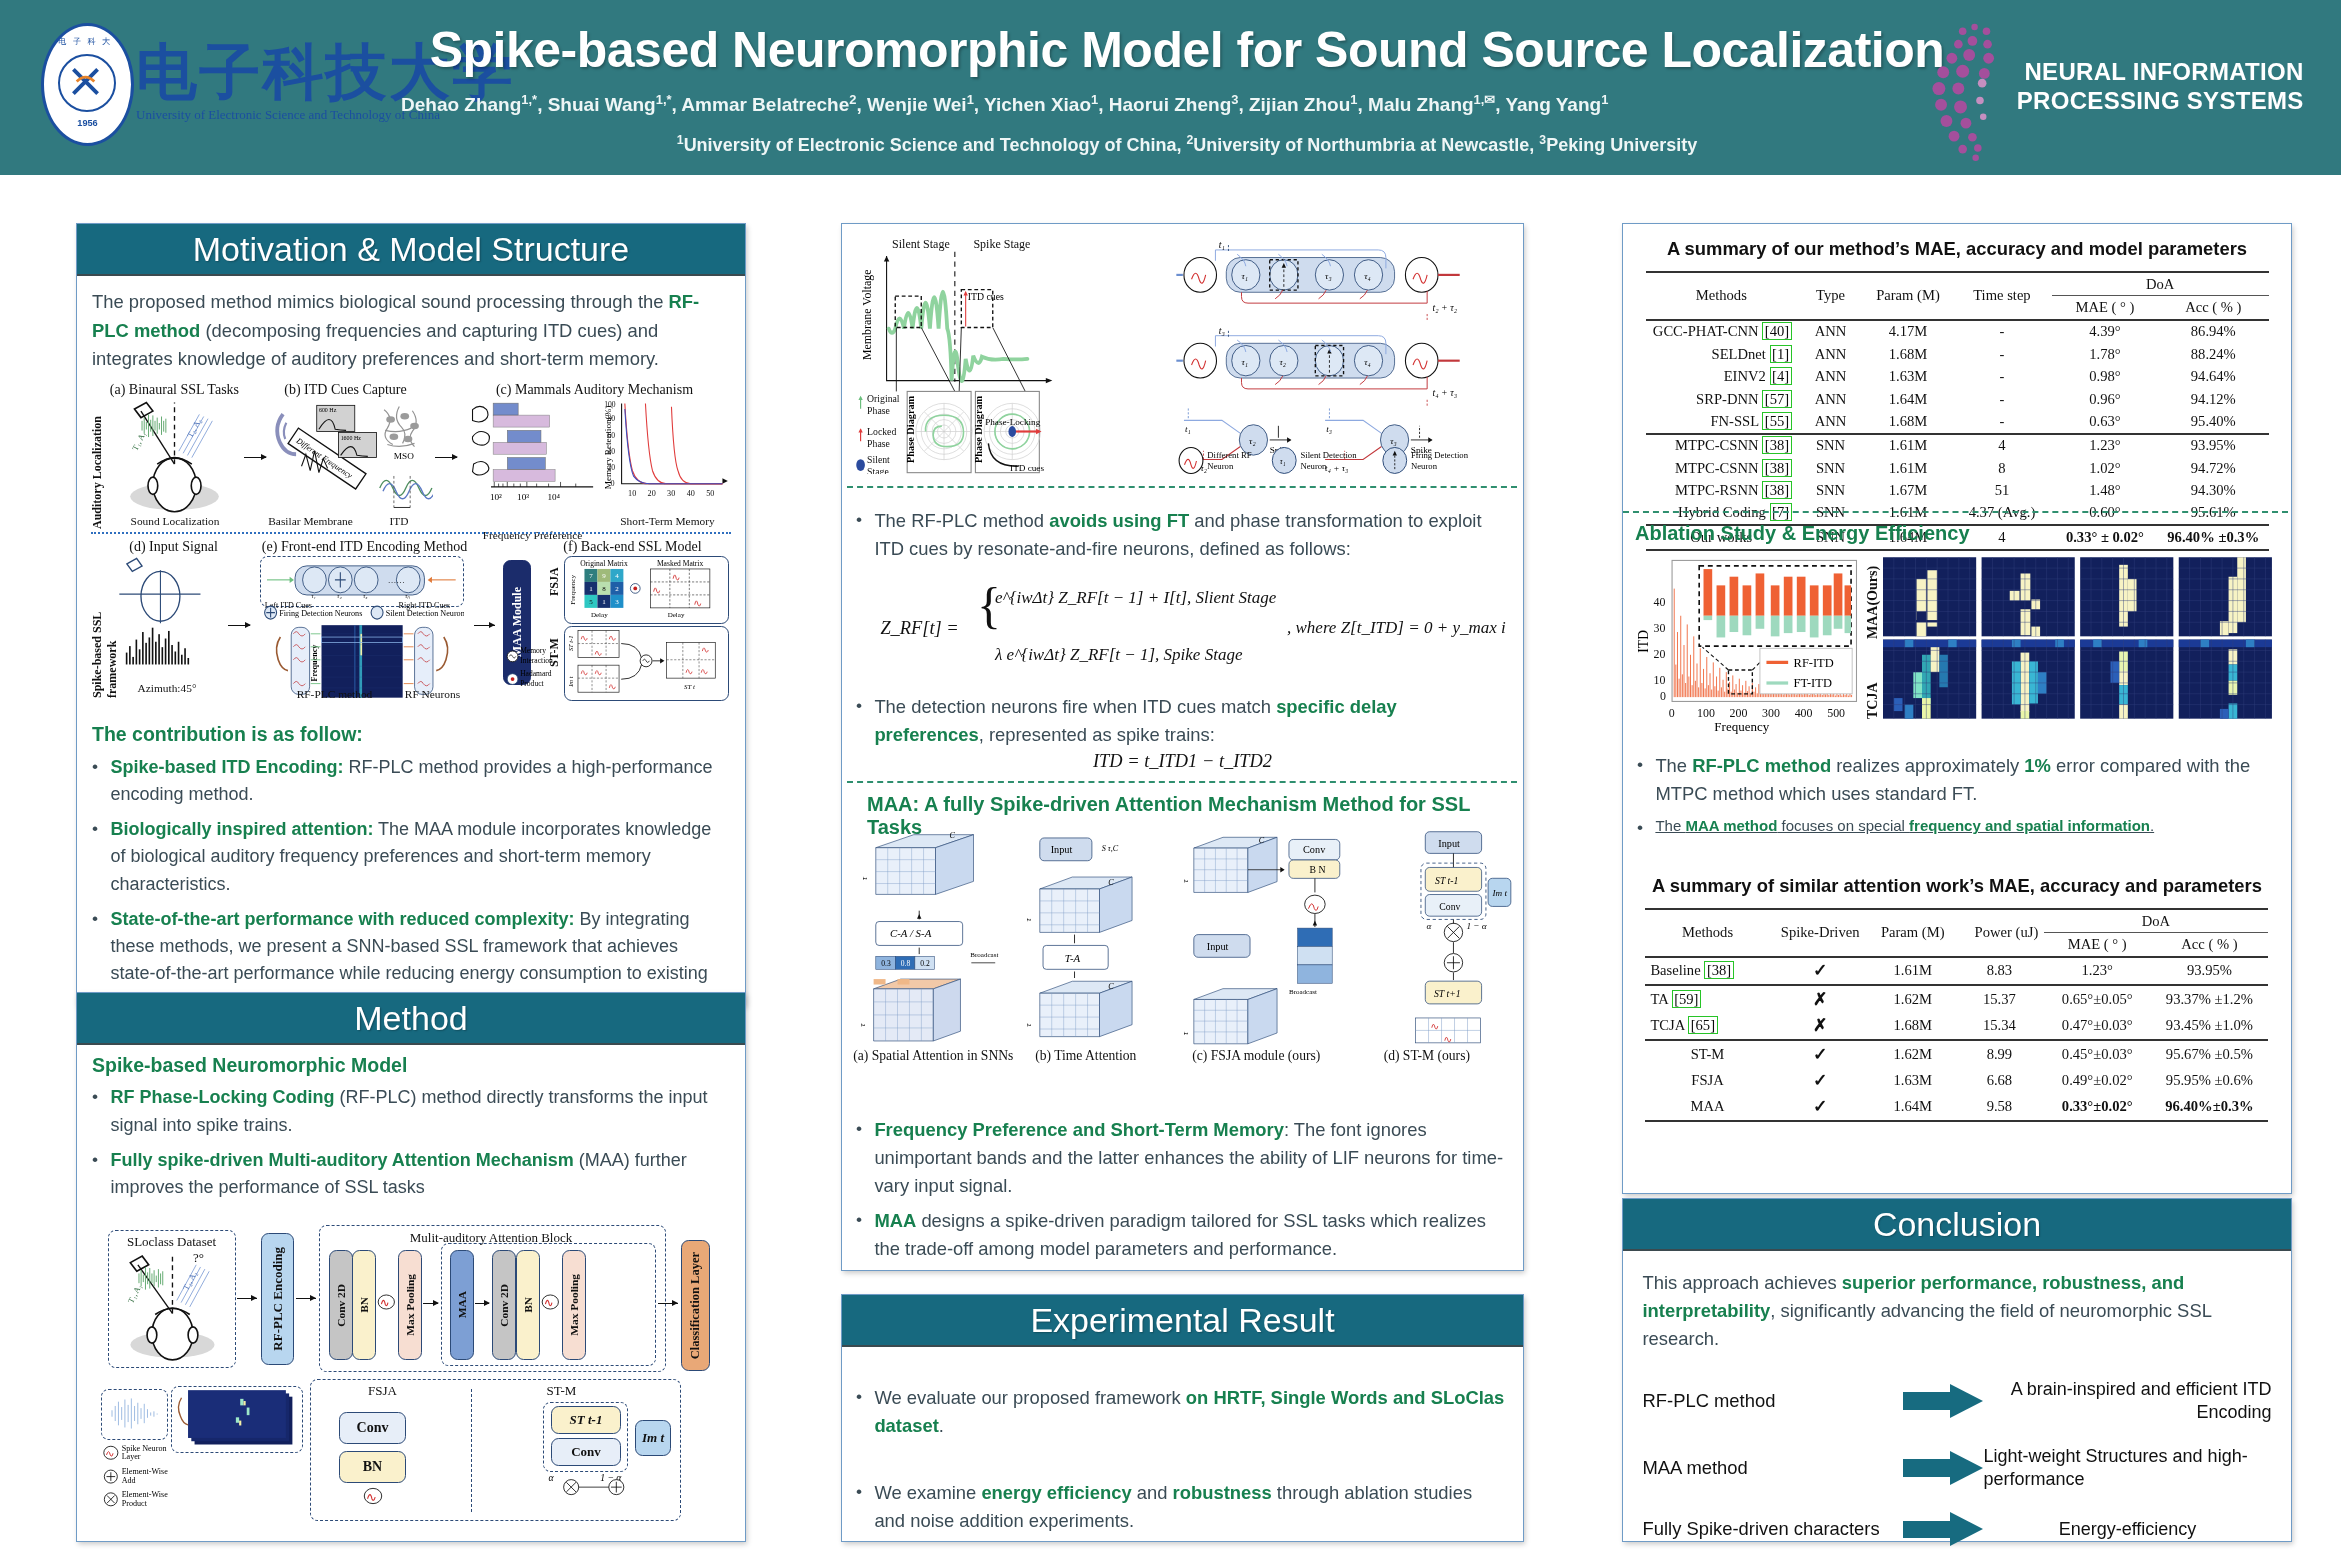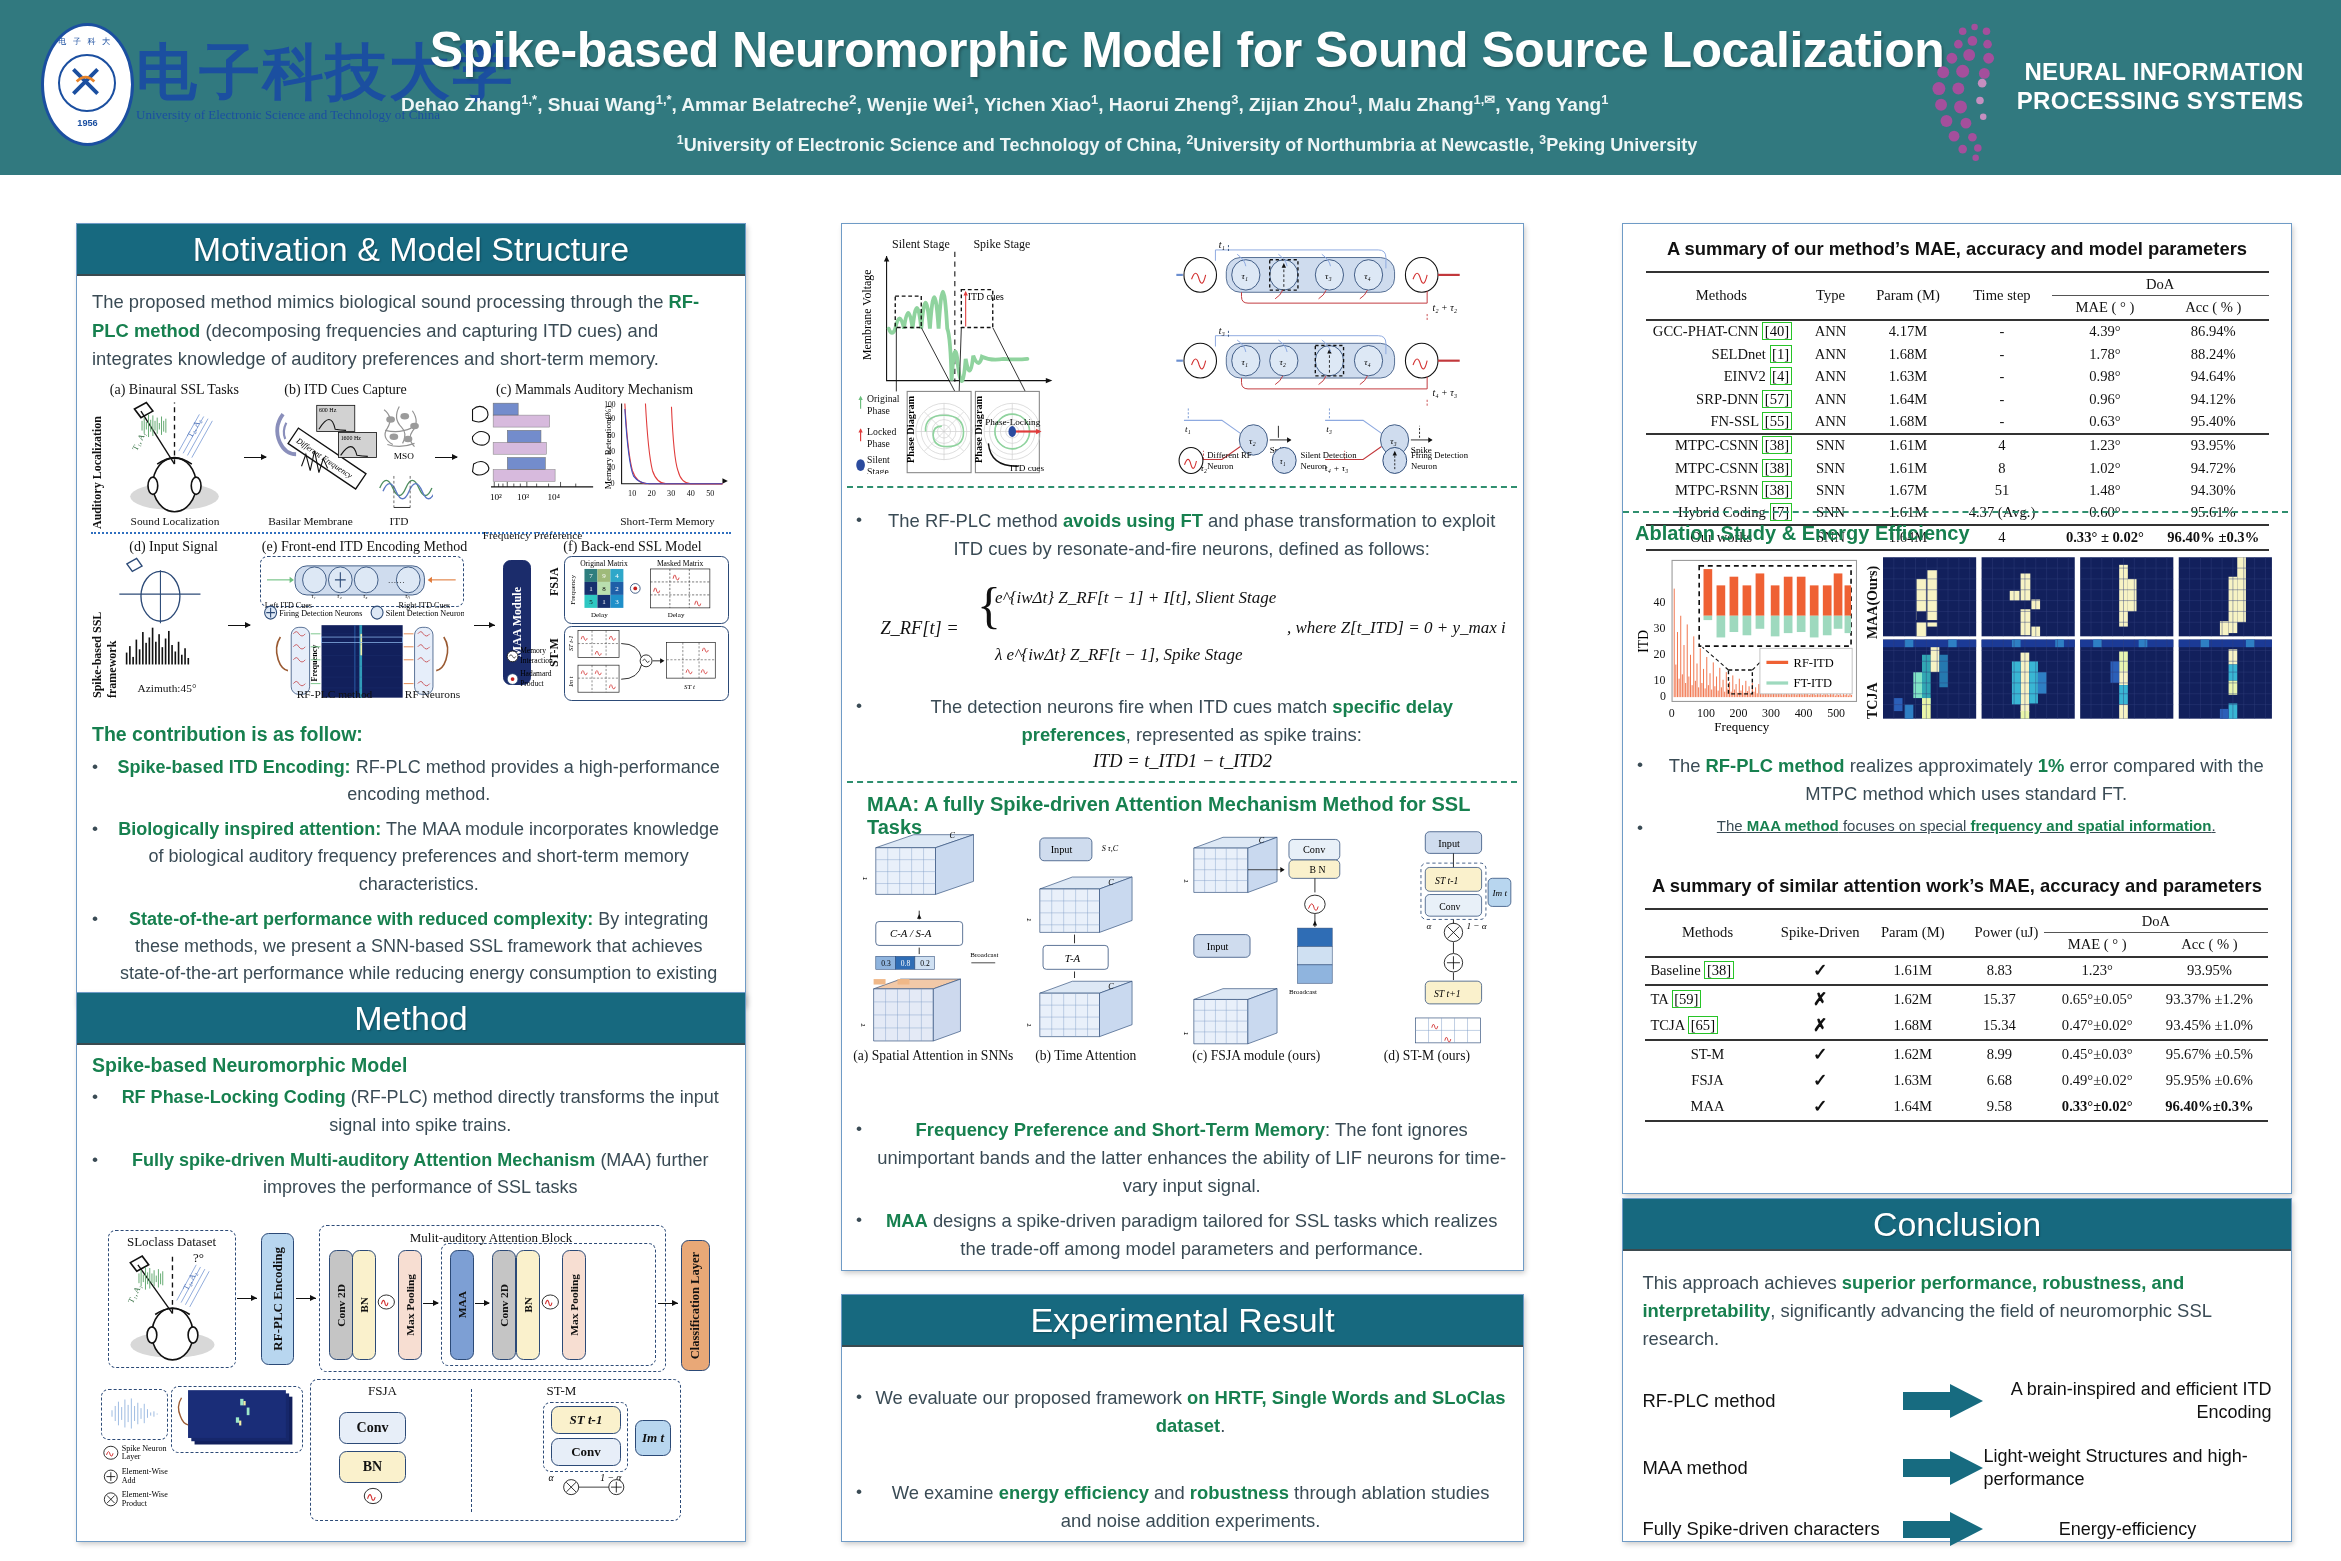--- a/index.html
+++ b/index.html
@@ -85,21 +85,21 @@
     border-bottom:2.7px solid #3b4a4f;
     text-shadow:1.1px 1.1px 1.6px rgba(0,0,0,.25);
   }
   .body-txt{
     font-size:18px;color:#3a4b55;line-height:1.52;
   }
   .green{color:#17804f;font-weight:bold;}
   .greenhead{color:#17804f;font-weight:bold;}
   .bul{display:flex;margin-top:7.6px;}
   .bul .dot{width:18.4px;flex:0 0 18.4px;color:#3a4b55;font-size:17.3px;line-height:1.5;}
-  .bul .txt{flex:1;text-align:center;}
+  .bul .txt{flex:1;}
   
   .fig{position:relative;overflow:hidden;}
   .cap{font-family:"Liberation Serif",serif;font-size:14px;color:#111;text-align:center;}
   .cap-s{font-family:"Liberation Serif",serif;font-size:11.4px;color:#111;text-align:center;}
   .vlabel{
     font-family:"Liberation Serif",serif;font-weight:bold;
     writing-mode:vertical-rl;transform:rotate(180deg);
     font-size:12px;color:#111;
   }
   .dashline{border-top:2.2px dashed #2f8f6f;}
@@ -1460,21 +1460,21 @@
         <td class="rule-top">1.62M</td>
         <td class="rule-top">15.37</td>
         <td class="rule-top">0.65°±0.05°</td>
         <td class="rule-top">93.37% ±1.2%</td>
       </tr>
       <tr>
         <td style="text-align:left;"><span>TCJA</span> <span class="ref">[65]</span></td>
         <td style="font-size:17.3px;font-weight:bold;">✗</td>
         <td>1.68M</td>
         <td>15.34</td>
-        <td>0.47°±0.02°</td>
+        <td>0.47°±0.03°</td>
         <td>93.45% ±1.0%</td>
       </tr>
       <tr>
         <td class="rule-top">ST-M</td>
         <td class="rule-top" style="font-size:17.3px;font-weight:bold;">✓</td>
         <td class="rule-top">1.62M</td>
         <td class="rule-top">8.99</td>
         <td class="rule-top">0.45°±0.03°</td>
         <td class="rule-top">95.67% ±0.5%</td>
       </tr>

